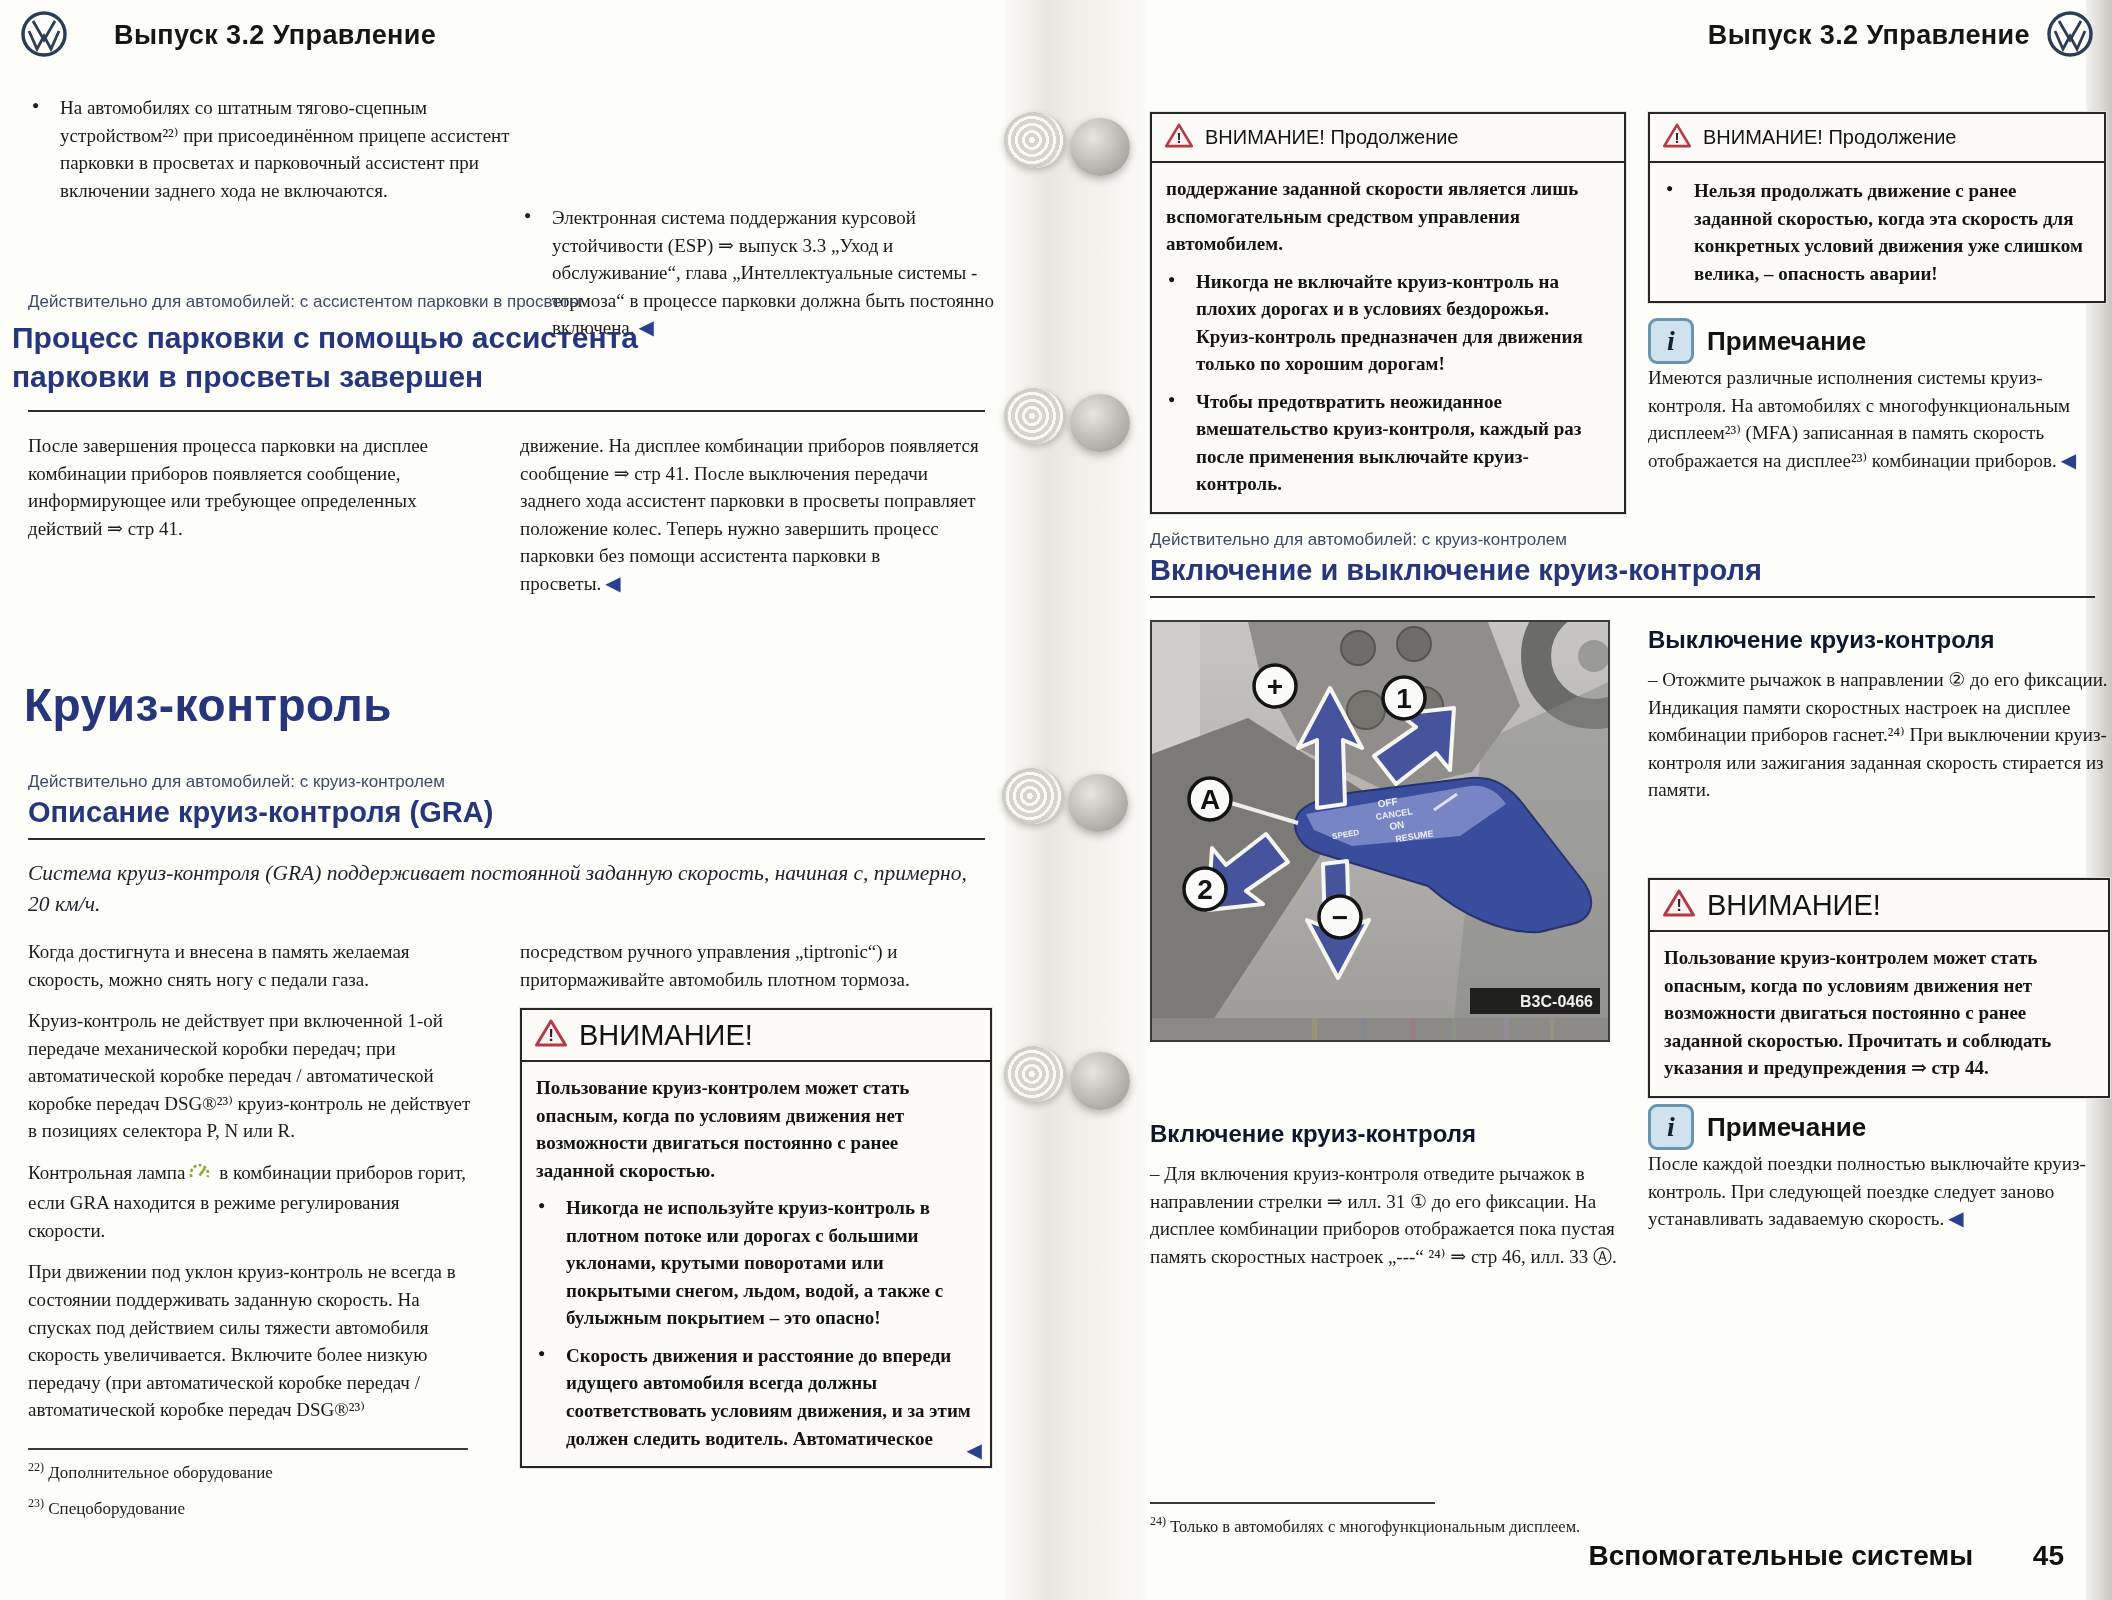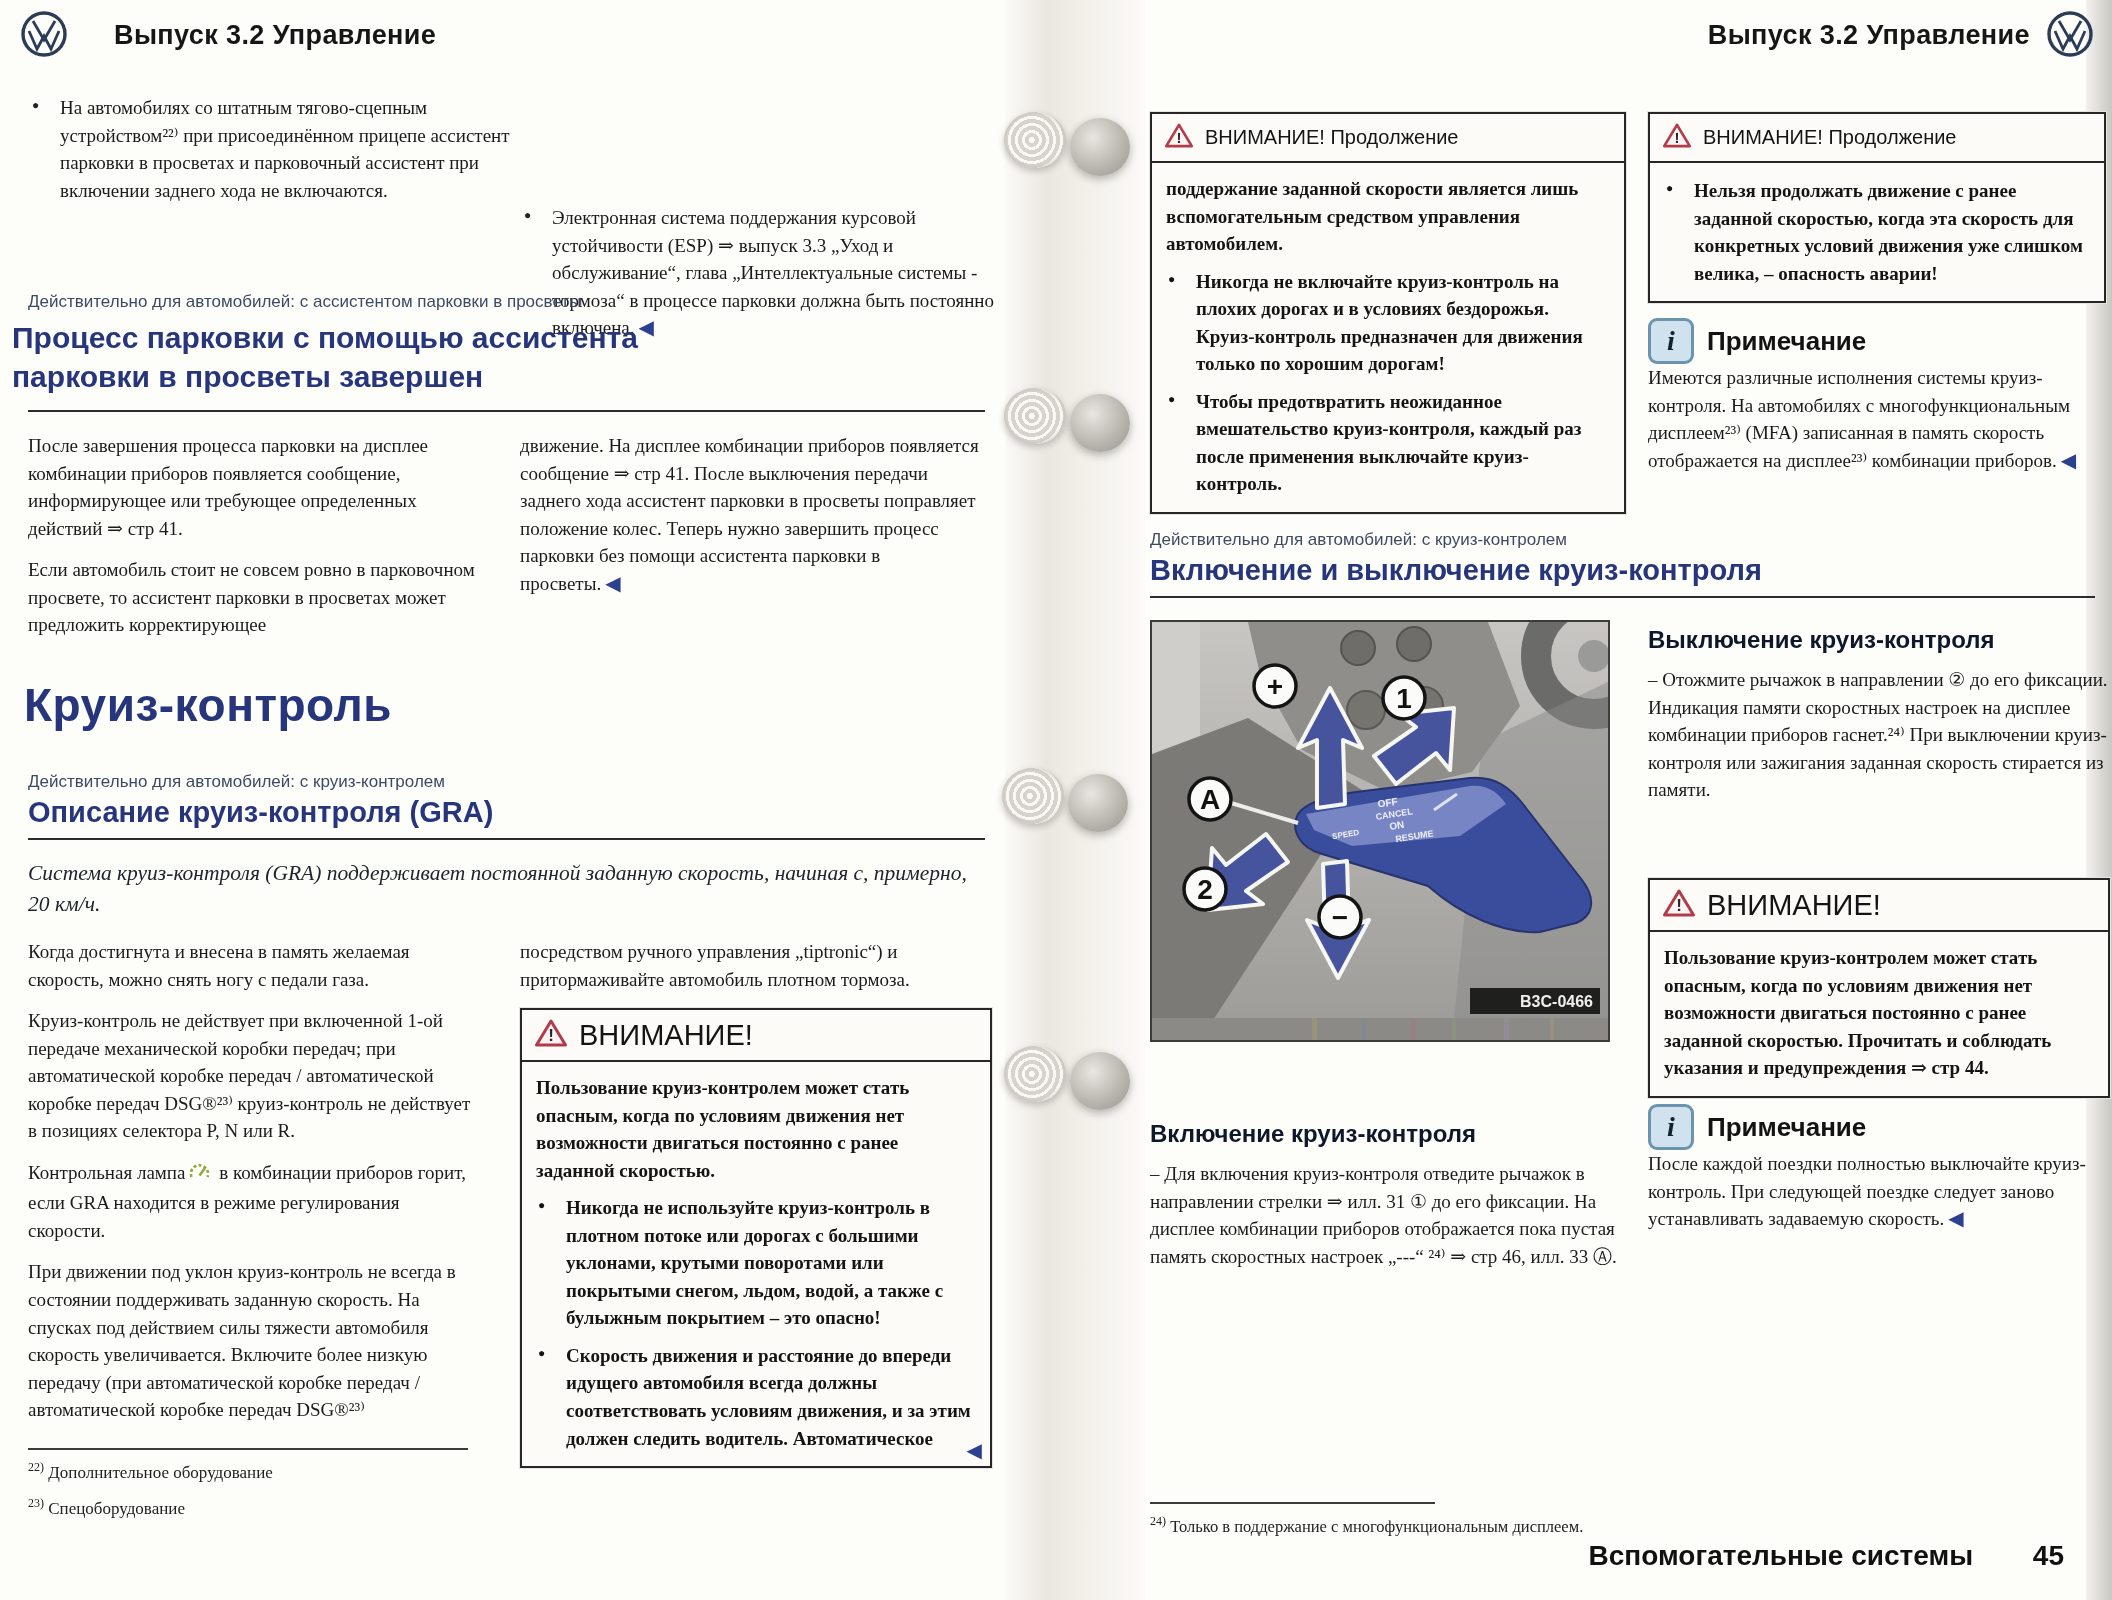--- a/index.html
+++ b/index.html
@@ -105,21 +105,20 @@
     <span class="dot">●</span>
     <span>Электронная система поддержания курсовой устойчивости (ESP) ⇒ выпуск 3.3 „Уход и обслуживание“, глава „Интеллектуальные системы - тормоза“ в процессе парковки должна быть постоянно включена.</span><span class="endarrow">◀</span>
   </div>
 
   <div class="abs sans applic" style="left:28px;top:292px;">Действительно для автомобилей: с ассистентом парковки в просветы</div>
   <div class="abs sans h-blue h1" style="left:12px;top:318px;width:720px;">Процесс парковки с помощью ассистента парковки в просветы завершен</div>
   <div class="abs rule" style="left:28px;top:410px;width:957px;"></div>
 
   <div class="abs body-text" style="left:28px;top:432px;width:452px;">
     <p>После завершения процесса парковки на дисплее комбинации приборов появляется сообщение, информирующее или требующее определенных действий ⇒ стр 41.</p>
-    <p>Если автомобиль стоит не совсем ровно в парковочном просвете, то ассистент парковки в просветах может предложить корректирующее</p>
   </div>
   <div class="abs body-text" style="left:520px;top:432px;width:464px;">
     <p><span>движение. На дисплее комбинации приборов появляется сообщение ⇒ стр 41. После выключения передачи заднего хода ассистент парковки в просветы поправляет положение колес. Теперь нужно завершить процесс парковки без помощи ассистента парковки в просветы.</span><span class="endarrow">◀</span></p>
   </div>
 
   <div class="abs sans h-blue h-cruise" style="left:24px;top:676px;">Круиз-контроль</div>
 
   <div class="abs sans applic" style="left:28px;top:772px;">Действительно для автомобилей: с круиз-контролем</div>
   <div class="abs sans h-blue h2" style="left:28px;top:794px;">Описание круиз-контроля (GRA)</div>
   <div class="abs rule" style="left:28px;top:838px;width:957px;"></div>
@@ -320,20 +319,20 @@
       <span class="note-title">Примечание</span>
     </div>
     <div class="note-text body-text">
       <span>После каждой поездки полностью выключайте круиз-контроль. При следующей поездке следует заново устанавливать задаваемую скорость.</span><span class="endarrow">◀</span>
     </div>
   </div>
 
   <div class="abs rule-thin" style="left:1150px;top:1502px;width:285px;"></div>
   <div class="abs fn" style="left:1150px;top:1514px;font-size:16.5px;">
     <sup>24)</sup>
-    <span>Только в поддержание с многофункциональным дисплеем.</span>
+    <span>Только в автомобилях с многофункциональным дисплеем.</span>
   </div>
   <div class="abs footer" style="right:48px;top:1540px;">
     <span style="margin-right:52px;">Вспомогательные системы</span>
     <span>45</span>
   </div>
 
 </div>
 
 </body></html>

